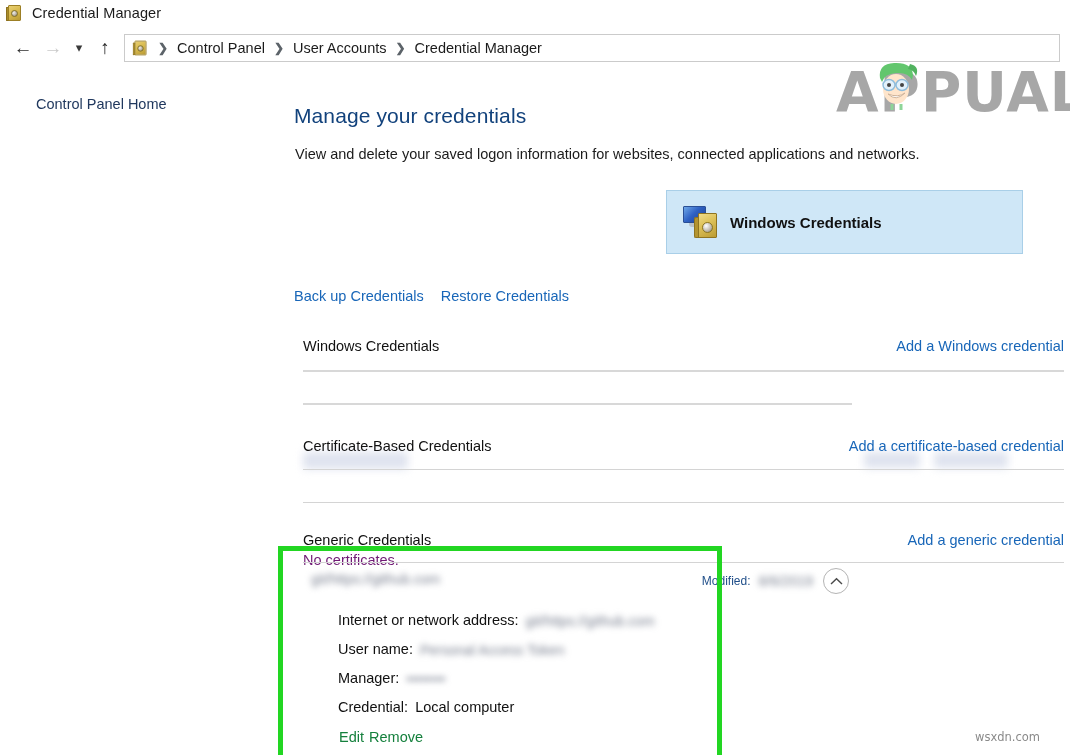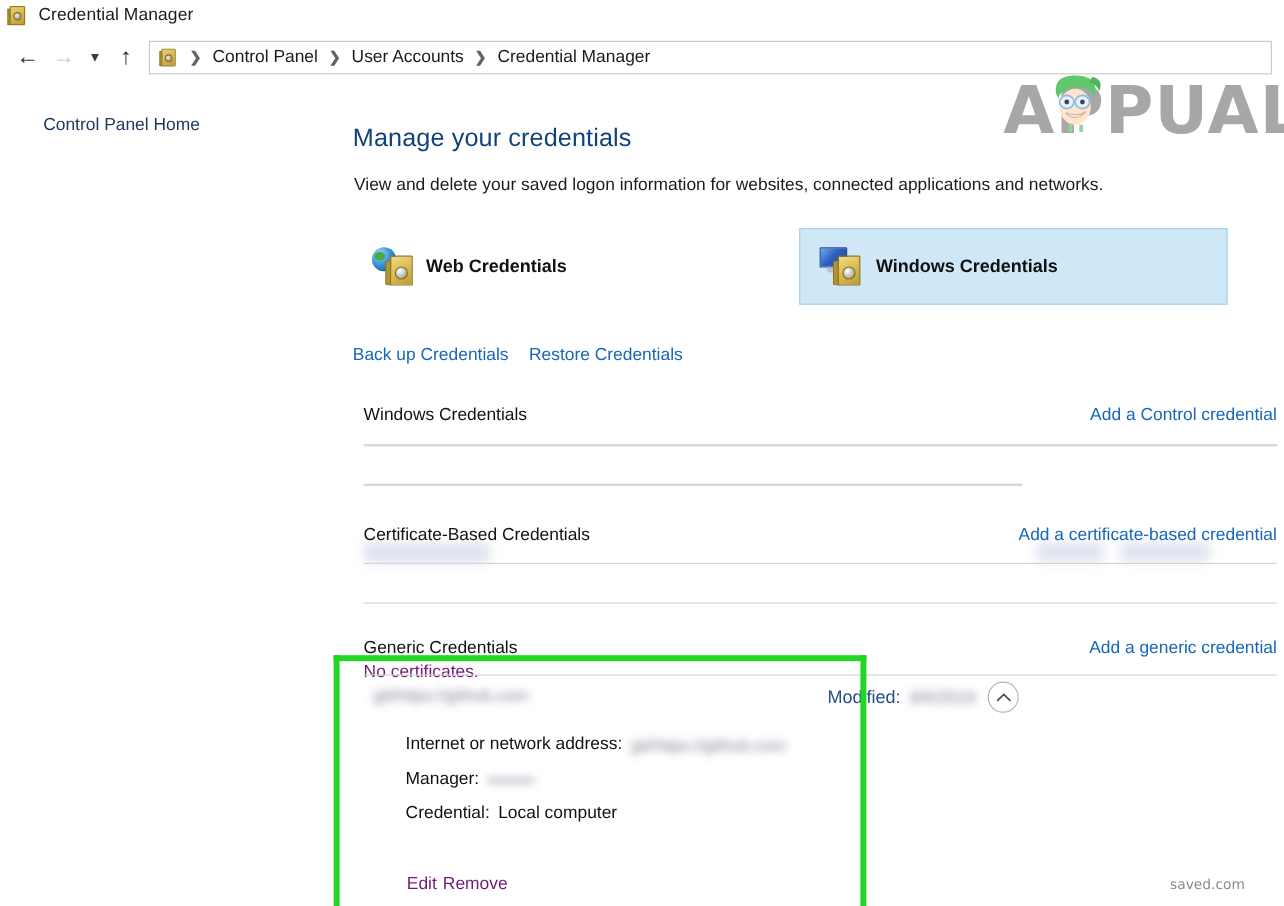--- a/index.html
+++ b/index.html
@@ -277,21 +277,21 @@
 
   
   .detail-name {
     position: absolute; left: 311px; top: 571px;
   }
   .modified-wrap {
     position: absolute; right: 6px; top: 568px;
     display: flex; align-items: center;
   }
   .modified-label {
-    font-size: 15px; color: #1f4e89;
+    font-size: 12px; color: #1f4e89;
   }
   .collapse-btn {
     width: 26px; height: 26px; margin-left: 10px;
     border: 1px solid #b4b4b4; border-radius: 50%;
     display: flex; align-items: center; justify-content: center;
     background: #ffffff;
     cursor: default;
   }
   .collapse-btn svg { display: block; }
 
@@ -305,21 +305,21 @@
     font-size: 14.5px; color: #111111;
     position: relative;
   }
   .detail-row .dlabel { white-space: nowrap; }
   .detail-row .dvalue { margin-left: 7px; }
   .detail-actions {
     position: absolute; left: 339px; top: 729px;
     font-size: 14.5px;
   }
   .detail-actions a {
-    color: #701a75; text-decoration: none; cursor: default;
+    color: #15803d; text-decoration: none; cursor: default;
   }
   .detail-actions a + a { margin-left: 1px; }
 
   
   .appuals {
     position: absolute; left: 836px; top: 58px;
     width: 224px; height: 52px;
     opacity: .88;
     pointer-events: none;
   }
@@ -374,31 +374,20 @@
   <div class="leftpane">
     <div class="cp-home">Control Panel Home</div>
   </div>
 
   <div class="content">
 
     <div class="h1">Manage your credentials</div>
     <div class="subtitle">View and delete your saved logon information for websites, connected applications and networks.</div>
 
     <div class="tiles">
-      <div class="tile web">
-        <div class="web-icon">
-          <div class="globe"></div>
-          <div class="vault-big">
-            <div class="vb-side"></div>
-              <div class="vb-body"></div>
-              <div class="vb-dial"></div>
-          </div>
-        </div>
-        <div class="label">Web Credentials</div>
-      </div>
 
       <div class="tile win">
         <div class="win-icon">
           <div class="monitor"></div>
             <div class="stand"></div>
           <div class="vault-big">
             <div class="vb-side"></div>
               <div class="vb-body"></div>
               <div class="vb-dial"></div>
           </div>
@@ -407,21 +396,21 @@
       </div>
     </div>
 
     <div class="backup-links">
       <a href="#">Back up Credentials</a>
       <a href="#">Restore Credentials</a>
     </div>
 
     <div class="section-head" style="top:264px">
       <span class="name">Windows Credentials</span>
-      <a href="#" class="action">Add a Control credential</a>
+      <a href="#" class="action">Add a Windows credential</a>
     </div>
     <div class="rule thick" style="top:296px"></div>
     <div class="blur-bar" style="left:17px;top:378px;width:105px;height:17px"></div>
     <div class="blur-bar" style="left:578px;top:378px;width:56px;height:16px"></div>
     <div class="blur-bar" style="left:648px;top:378px;width:74px;height:16px"></div>
     <div class="rule thick" style="top:329px;width:549px"></div>
 
     <div class="section-head" style="top:364px">
       <span class="name">Certificate-Based Credentials</span>
       <a href="#" class="action">Add a certificate-based credential</a>
@@ -446,20 +435,24 @@
       <svg width="13" height="9" viewBox="0 0 13 9" aria-hidden="true">
         <polyline points="1,7 6.5,1.7 12,7" fill="none" stroke="#4a4a4a" stroke-width="1.4"></polyline>
       </svg>
     </div>
   </div>
 
   <div class="detail-rows">
     <div class="detail-row">
       <span class="dlabel">Internet or network address:</span>
       <span class="dvalue blur-text" style="position:relative;top:1px">git/https://github.com</span>
+    </div>
+    <div class="detail-row">
+      <span class="dlabel">User name:</span>
+      <span class="dvalue blur-text" style="position:relative;top:1px">Personal Access Token</span>
     </div>
     <div class="detail-row">
       <span class="dlabel">Manager:</span>
       <span class="dvalue blur-text" style="position:relative;top:1px">••••••••</span>
     </div>
     <div class="detail-row">
       <span class="dlabel">Credential:</span>
       <span class="dvalue">Local computer</span>
     </div>
   </div>
@@ -480,15 +473,15 @@
       <ellipse cx="21" cy="27" rx="6" ry="5.5" fill="#dff0fb" stroke="#7fb4d8" stroke-width="1.4"></ellipse>
       <ellipse cx="34" cy="27" rx="6" ry="5.5" fill="#dff0fb" stroke="#7fb4d8" stroke-width="1.4"></ellipse>
       <line x1="27" y1="27" x2="28" y2="27" stroke="#7fb4d8" stroke-width="1.4"></line>
       <circle cx="21" cy="27" r="2" fill="#2b2b2b"></circle>
       <circle cx="34" cy="27" r="2" fill="#2b2b2b"></circle>
       <path d="M20 36 Q28 44 37 35 Q30 40 20 36 Z" fill="#ffffff" stroke="#c9a98c" stroke-width="1"></path>
       <path d="M24 46 L24 52 M33 46 L33 52" stroke="#7fd08a" stroke-width="3"></path>
     </svg>
   </div>
 
-  <div class="wsxdn">saved.com</div>
+  <div class="wsxdn">wsxdn.com</div>
 
 </div>
 
 </body></html>

